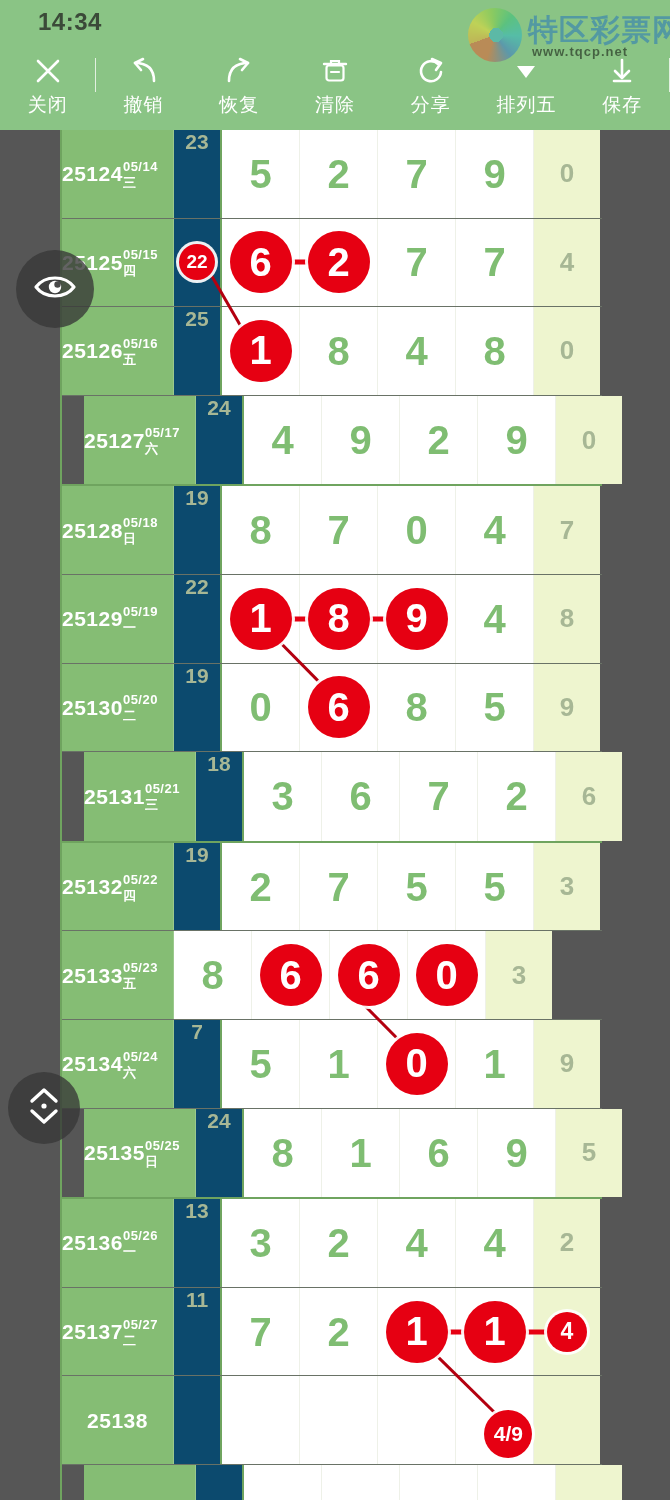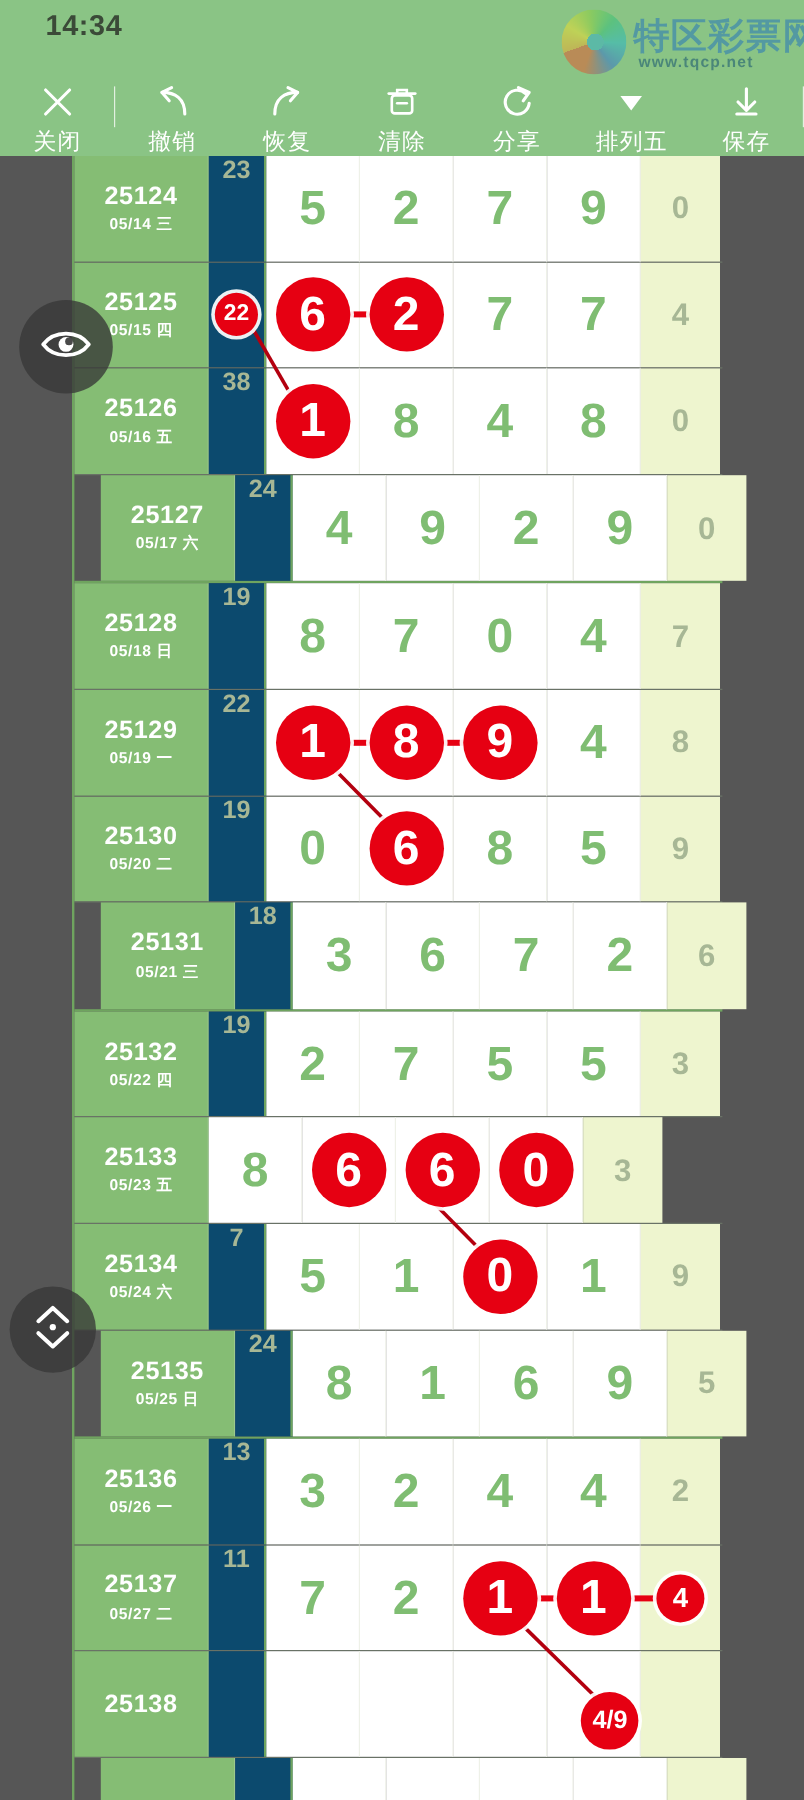--- a/index.html
+++ b/index.html
@@ -35,26 +35,26 @@
       radial-gradient(circle at 52% 50%, #2fb0c8 0 18%, transparent 18%),
       conic-gradient(from 200deg, #e8542a 0 14%, #f3a92b 14%, #f3e02b 28%, #8fd13c 42%, #2fc07a 56%, #23b7c9 70%, #2f6fd0 84%, #e8542a 100%);
   }
   #wm-text{
     position:absolute; left:66px; top:8px;
     font-size:30px; font-weight:700; color:#1d6fbf;
     letter-spacing:1px; white-space:nowrap;
   }
   #wm-sub{
     position:absolute; left:70px; top:42px;
-    font-size:13px; font-weight:600; color:#0c4a6e;
+    font-size:13px; font-weight:600; color:#000000;
     letter-spacing:1px; white-space:nowrap;
   }
 
   #toolbar{
-    position:absolute; left:0; top:54px; width:670px; height:88px;
+    position:absolute; left:0; top:40px; width:670px; height:88px;
     display:flex; align-items:flex-start;
   }
   .tool{
     flex:1 1 0; height:88px;
     display:flex; flex-direction:column; align-items:center; justify-content:center;
     color:#ffffff; position:relative;
   }
   .tool .ic{ height:34px; display:flex; align-items:center; justify-content:center; }
   .tool .ic svg{ display:block; }
   .tool .lb{ font-size:19px; line-height:1; margin-top:7px; letter-spacing:1px; white-space:nowrap; }
@@ -78,21 +78,21 @@
   .row{
     display:flex; height:88.6px; align-items:stretch;
     border-bottom:1px solid rgba(150,180,140,.30);
     position:relative;
   }
   .block .row:last-child{ border-bottom:none;padding-left:22px; }
 
   .c-issue{
     width:112px; flex:0 0 112px;
     background:#85bd74;
-    display:flex; flex-direction:column; align-items:center; justify-content:center;
+    display:flex; align-items:center; justify-content:center;
     color:#ffffff; border-right:1px solid rgba(255,255,255,.18);
   }
   .c-issue .no{ font-size:21px; font-weight:700; letter-spacing:.5px; line-height:1.1; }
   .c-issue .dt{ font-size:13px; font-weight:700; margin-top:3px; letter-spacing:.5px; }
 
   .c-sum{
     width:48px; flex:0 0 48px;
     background:#0c4a6e;
     display:flex; align-items:flex-start; justify-content:center;
     position:relative;
@@ -298,21 +298,21 @@
             <div class="v">4</div>
           </div>
           <div class="dash" style="left: 227px; width: 22px;"></div>
         </div>
         <div class="row">
           <div class="c-issue">
             <div class="no">25126</div>
             <div class="dt">05/16 五</div>
           </div>
           <div class="c-sum">
-            <div class="v">38</div>
+            <div class="v">25</div>
           </div>
           <div class="c-num">
             <div class="ball big">1</div>
           </div>
           <div class="c-num">
             <div class="v">8</div>
           </div>
           <div class="c-num">
             <div class="v">4</div>
           </div>

